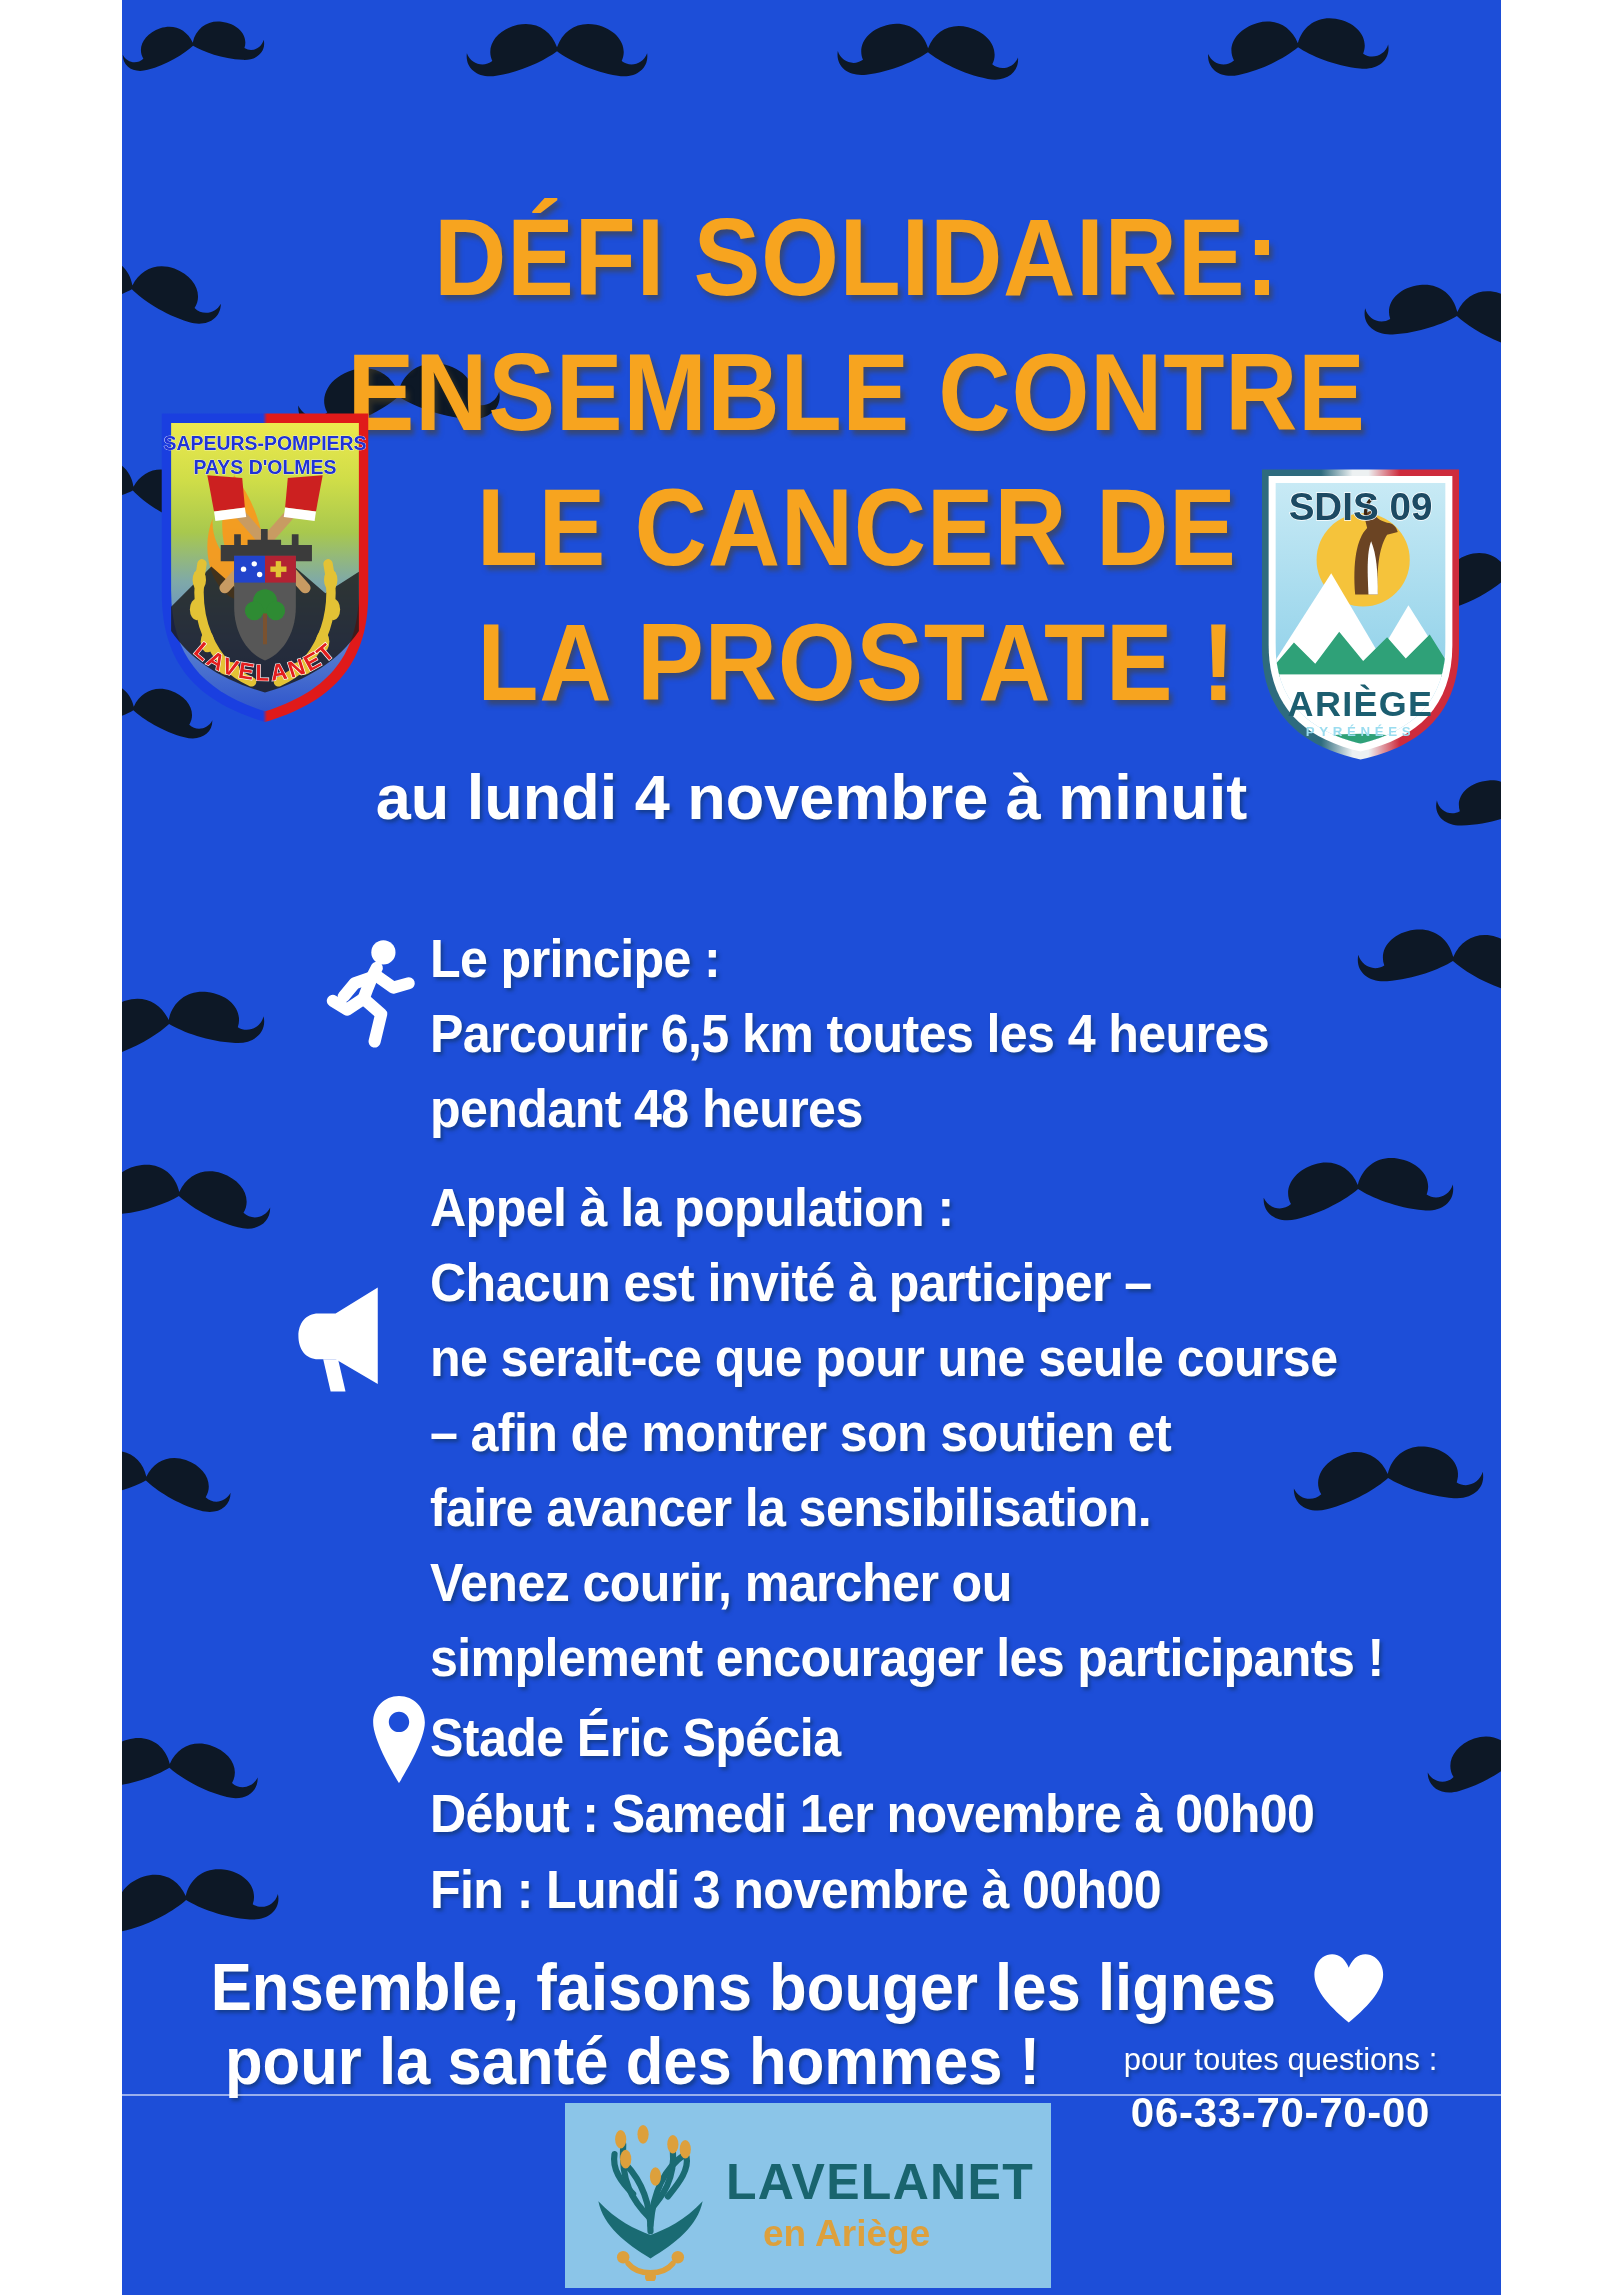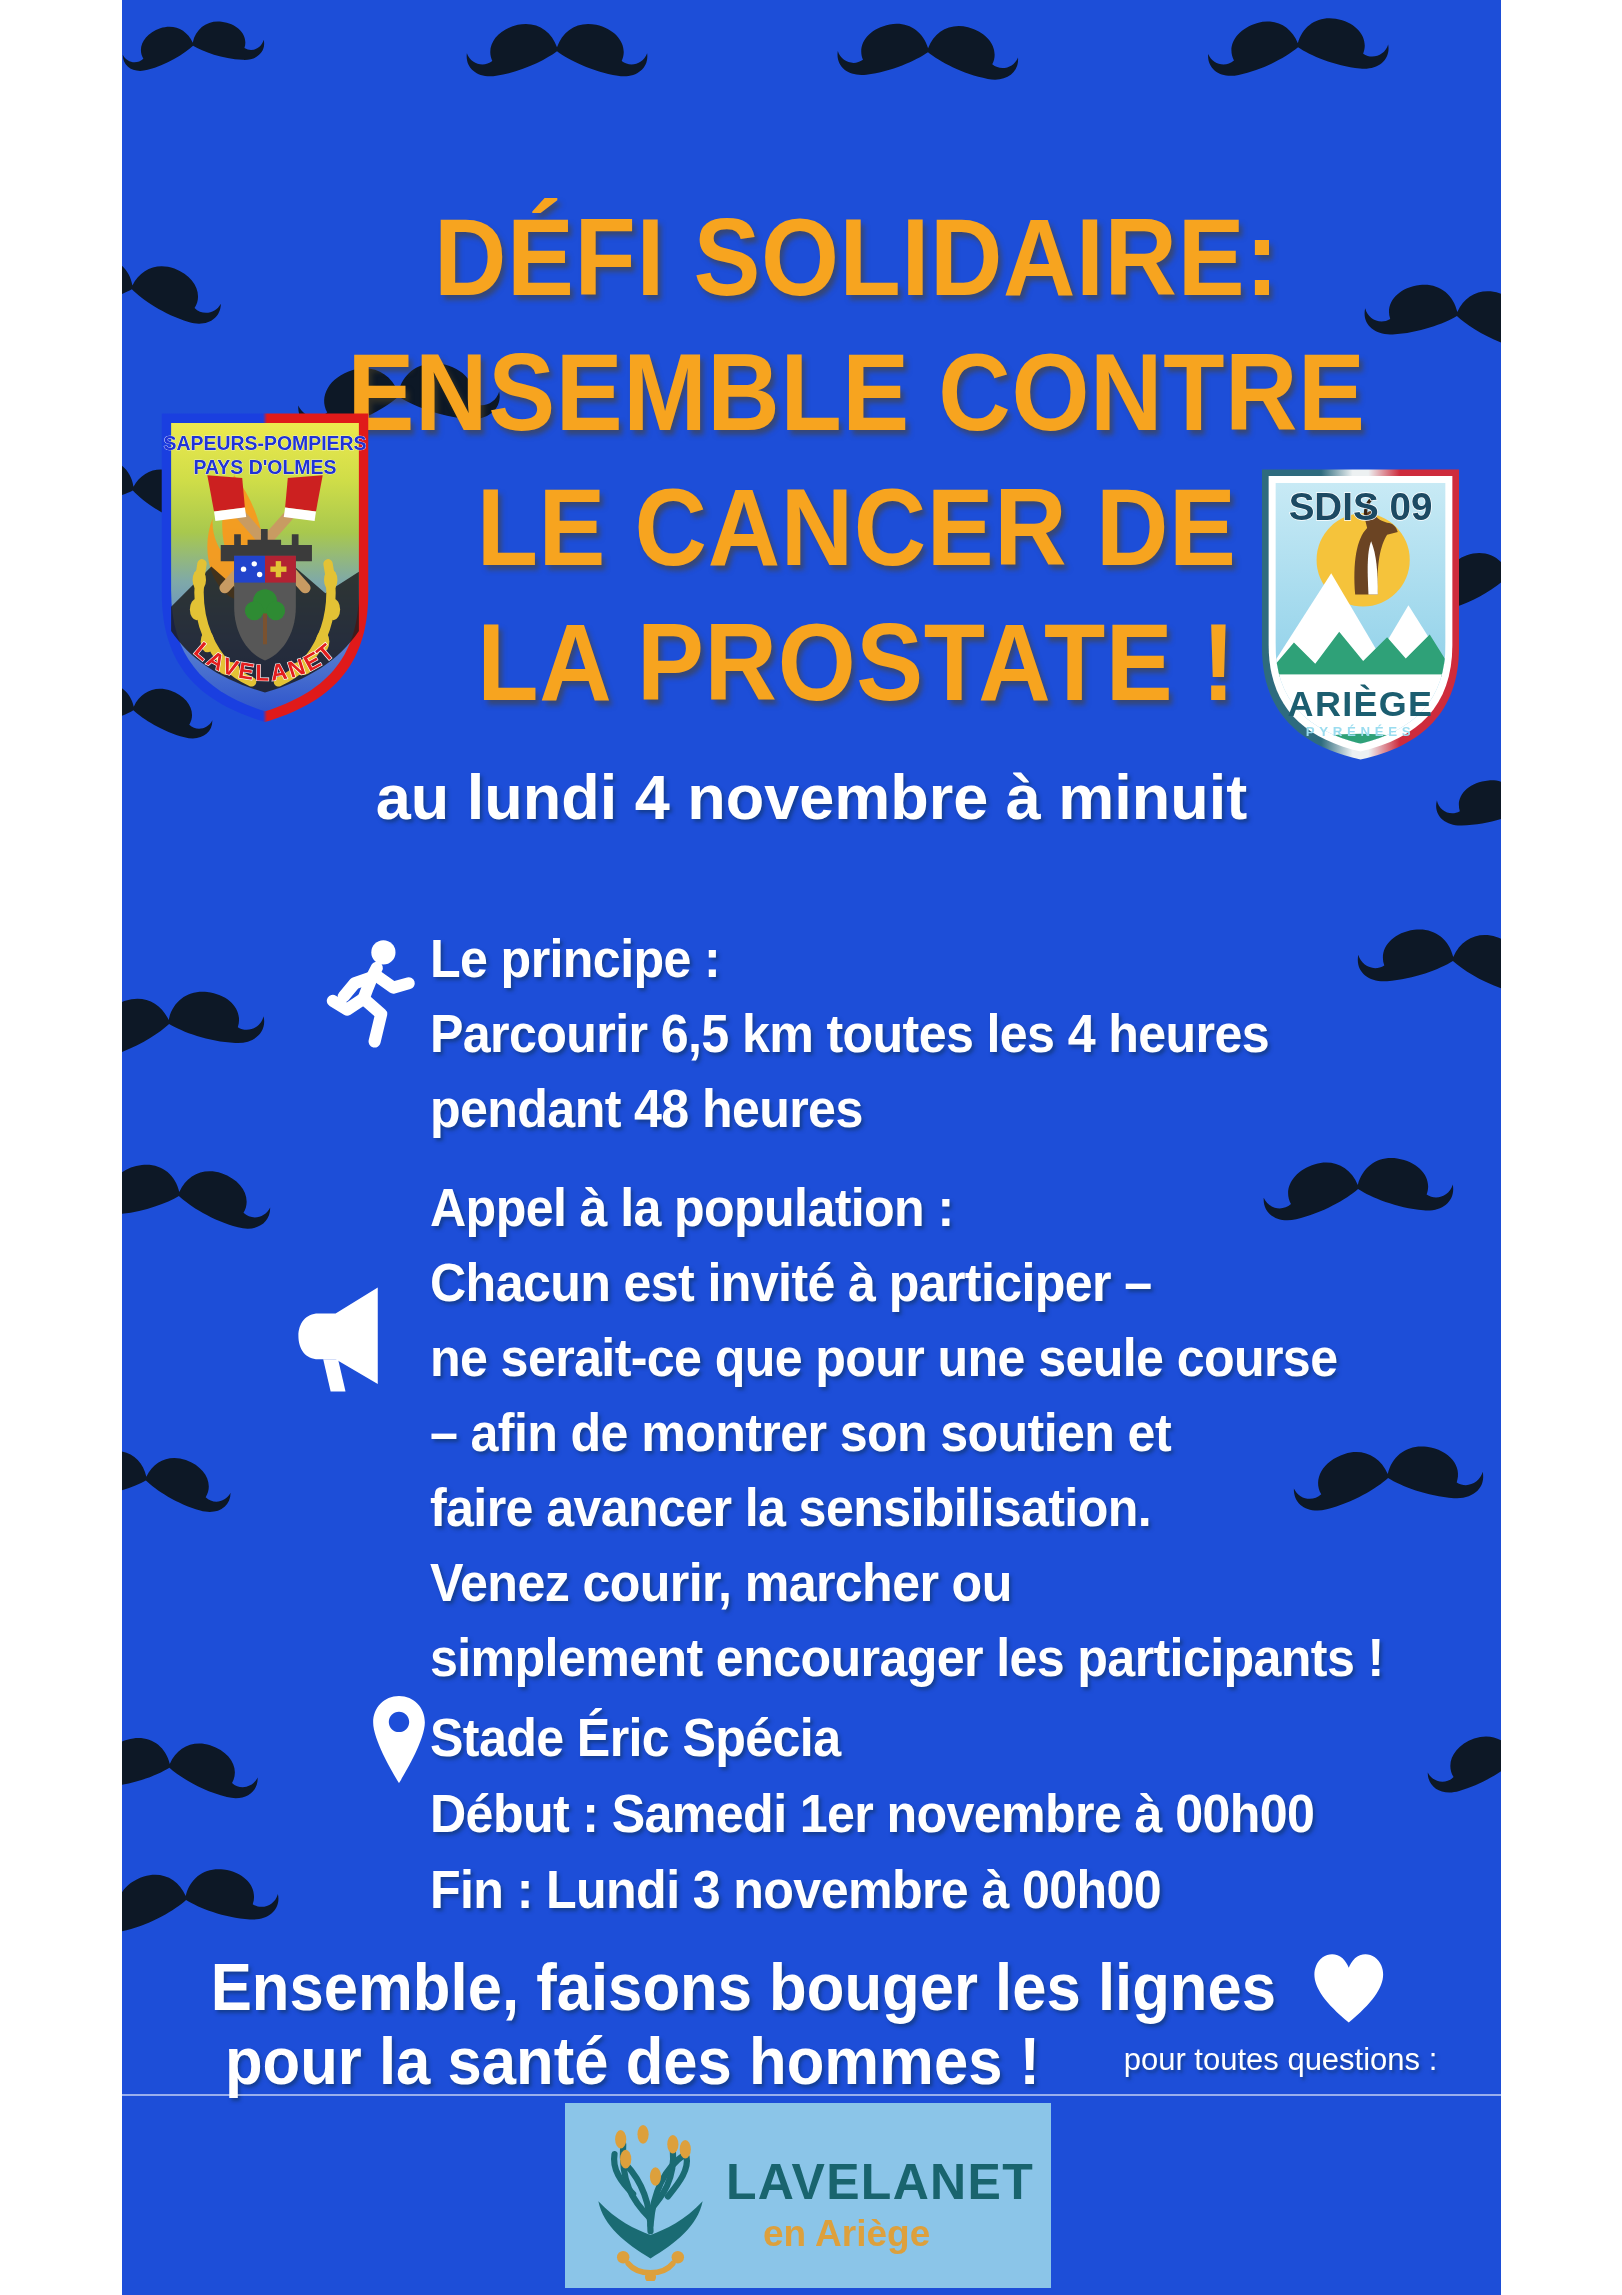--- a/index.html
+++ b/index.html
@@ -344,20 +344,21 @@
     <div class="closing1">
       <span>Ensemble, faisons bouger les lignes</span><span class="heart"><svg viewBox="0 0 100 95">
         <path fill="#fff" d="M50,88 C18,64 6,45 13,29 C18,17 33,13 43,21 C46,24 49,28 50,31
           C51,28 54,24 57,21 C67,13 82,17 87,29 C94,45 82,64 50,88 Z"></path>
       </svg></span>
     </div>
     <div class="closing2">pour la santé des hommes !</div>
 
     <div class="contact">
       <div class="label">pour toutes questions :</div>
+      <div class="phone">06-33-70-70-00</div>
     </div>
 
     <div class="sep"></div>
 
     <div class="footer-band">
       <div class="tree">
         <svg viewBox="0 0 120 140">
           <g stroke="#1A6B73" stroke-width="5" stroke-linecap="round" fill="none">
             <path d="M60,100 C60,80 55,62 40,46"></path>
             <path d="M60,95 C62,70 70,50 88,38"></path>

